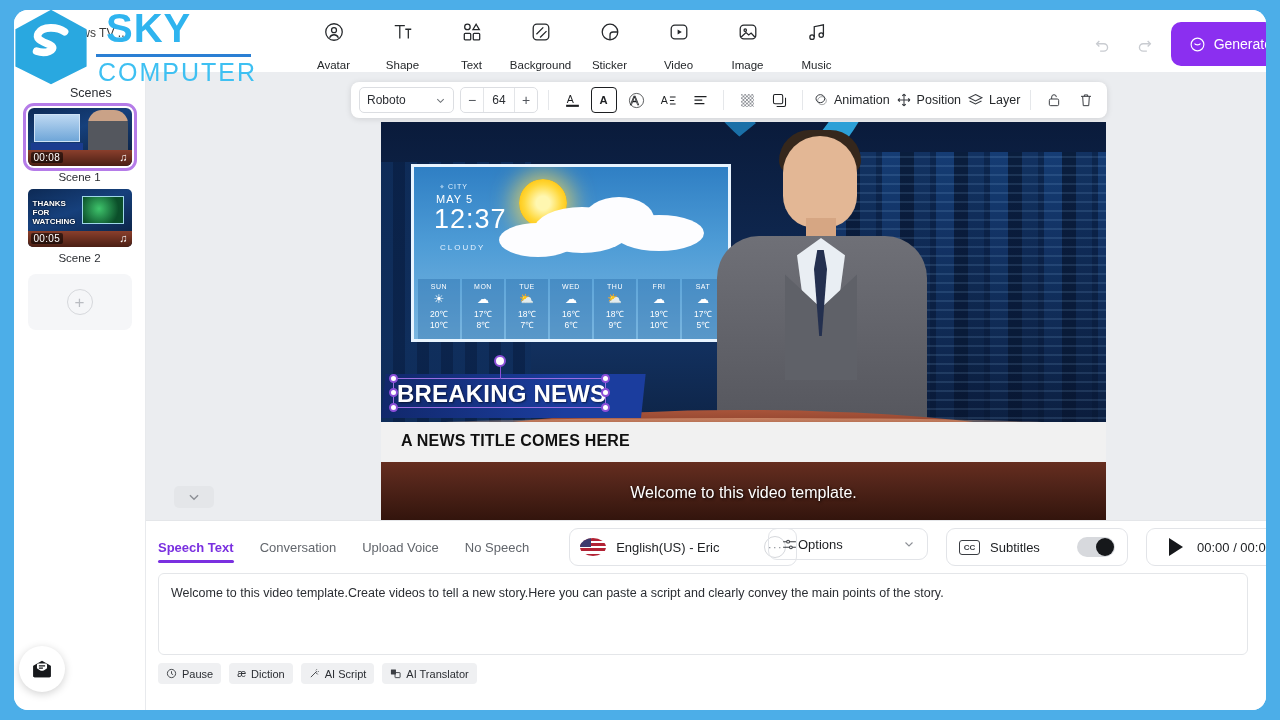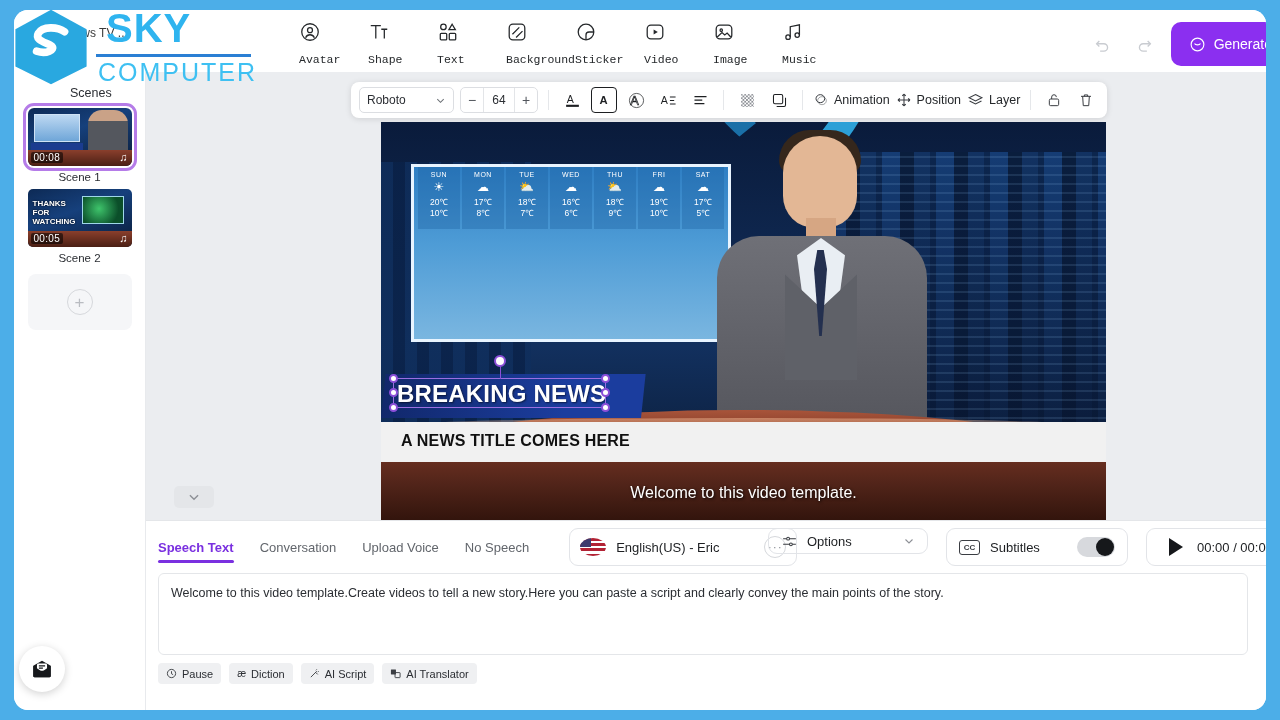--- a/index.html
+++ b/index.html
@@ -28,22 +28,22 @@
   #project-title {
     position: absolute; left: 52px; top: 16px;
     font-size: 12px; color: #3a3a3a; white-space: nowrap;
   }
   #tool-icons {
     position: absolute; left: 285px; top: 4px;
     display: flex; gap: 0px;
   }
   .tool {
     width: 69px; display: flex; flex-direction: column;
-    align-items: flex-start; justify-content: center; gap: 10px;
-    cursor: pointer; padding-top: 7px; font-family: Liberation Mono, monospace;
+    align-items: center; justify-content: center; gap: 16px;
+    cursor: pointer; padding-top: 7px;
   }
   .tool svg { display: block; }
   .tool-label { font-size: 11.5px; color: #25282b; }
 
   #topbar-right {
     position: absolute; right: -14px; top: 12px;
     display: flex; align-items: center; gap: 10px;
   }
   .hist-btn {
     width: 32px; height: 32px; display: flex;
@@ -343,23 +343,23 @@
   #flag:before {
     content:''; position: absolute; left:0; top:0; width: 11px; height: 9px; background:#3c3b6e;
   }
   #voice-name { font-size: 13px; color: #1d1f22; flex: 1; }
   #voice-more {
     width: 22px; height: 22px; border-radius: 50%; border: 1px solid #d6d8dc;
     color: #8d9096; display: flex; align-items: center; justify-content: center;
     font-size: 12px; letter-spacing: 1px;
   }
   #options-btn {
-    position: absolute; left: 622px; top: 7px; width: 160px; height: 26px;
+    position: absolute; left: 622px; top: 7px; width: 160px; height: 32px;
     border: 1px solid #e2e4e8; border-radius: 9px; display: flex;
-    align-items: center; gap: 9px; padding: 0 12px; cursor: pointer;
+    align-items: center; padding: 0 12px; cursor: pointer;
   }
   #subtitles-box {
     position: absolute; left: 800px; top: 7px; width: 182px; height: 38px;
     border: 1px solid #e2e4e8; border-radius: 9px; display: flex;
     align-items: center; gap: 10px; padding: 0 12px; cursor: pointer;
   }
   .cc-icon {
     width: 21px; height: 15px; border: 1.4px solid #3a3d42; border-radius: 3px;
     font-size: 8px; display: flex; align-items: center; justify-content: center;
     color: #3a3d42; font-weight: bold; flex: none;
@@ -643,20 +643,31 @@
       </div>
     </div>
 
     <div id="canvas">
       <div id="leftwall"></div>
       <div id="city"></div>
       <div class="studio-arc" id="arc1"></div>
       <div class="studio-arc" id="arc2"></div>
 
       <div id="weather">
+        <div id="wx-top">
+          <div class="wx-sun"></div>
+          <div class="wx-cloud" id="wc1"></div>
+          <div class="wx-cloud" id="wc2"></div>
+          <div class="wx-cloud" id="wc3"></div>
+          <div class="wx-cloud" id="wc4"></div>
+          <div class="wx-city">⌖ CITY</div>
+          <div class="wx-date">MAY 5</div>
+          <div class="wx-time">12:37</div>
+          <div class="wx-cond">CLOUDY</div>
+        </div>
         <div id="wx-days">
           <div class="wx-day">
             <div class="wd-name">SUN</div>
             <div class="wd-icon">☀</div>
             <div class="wd-hi">20℃</div>
             <div class="wd-lo">10℃</div>
           </div>
           <div class="wx-day">
             <div class="wd-name">MON</div>
             <div class="wd-icon">☁</div>

